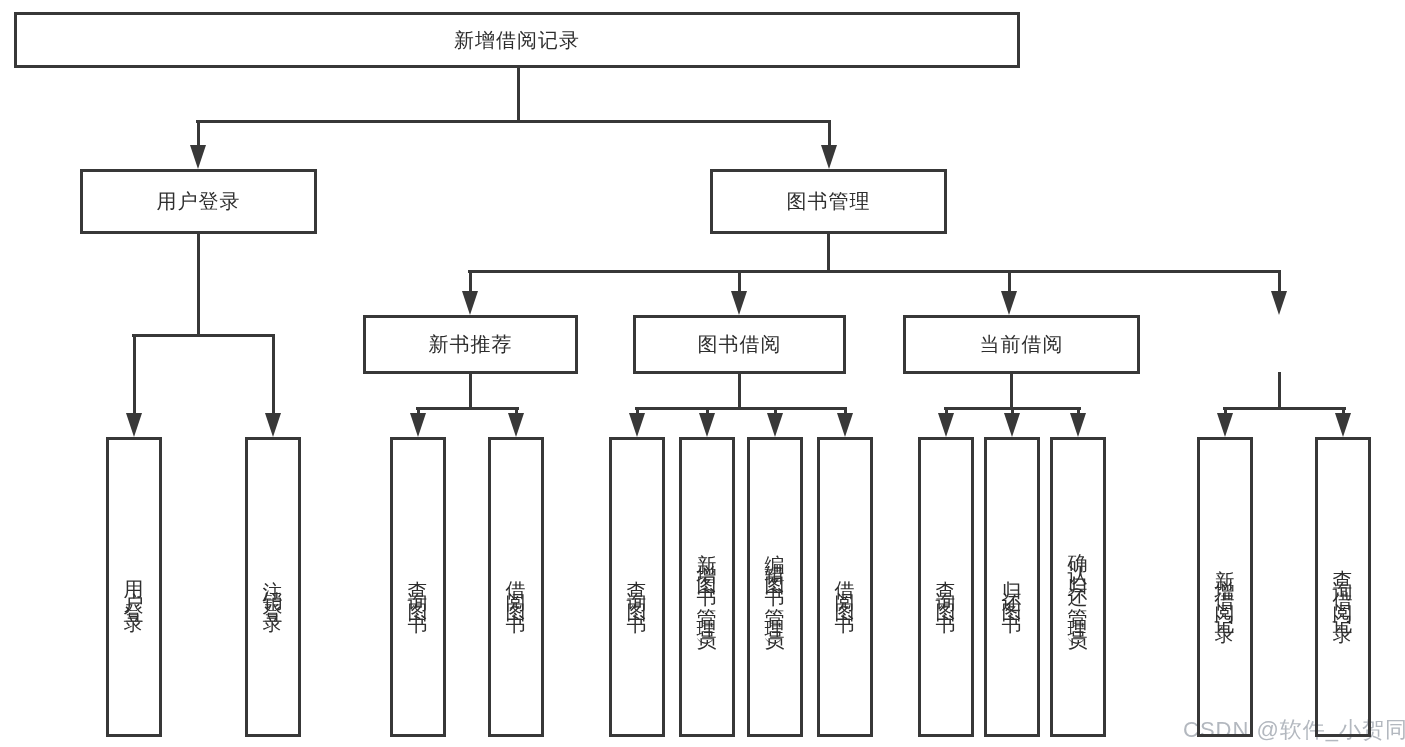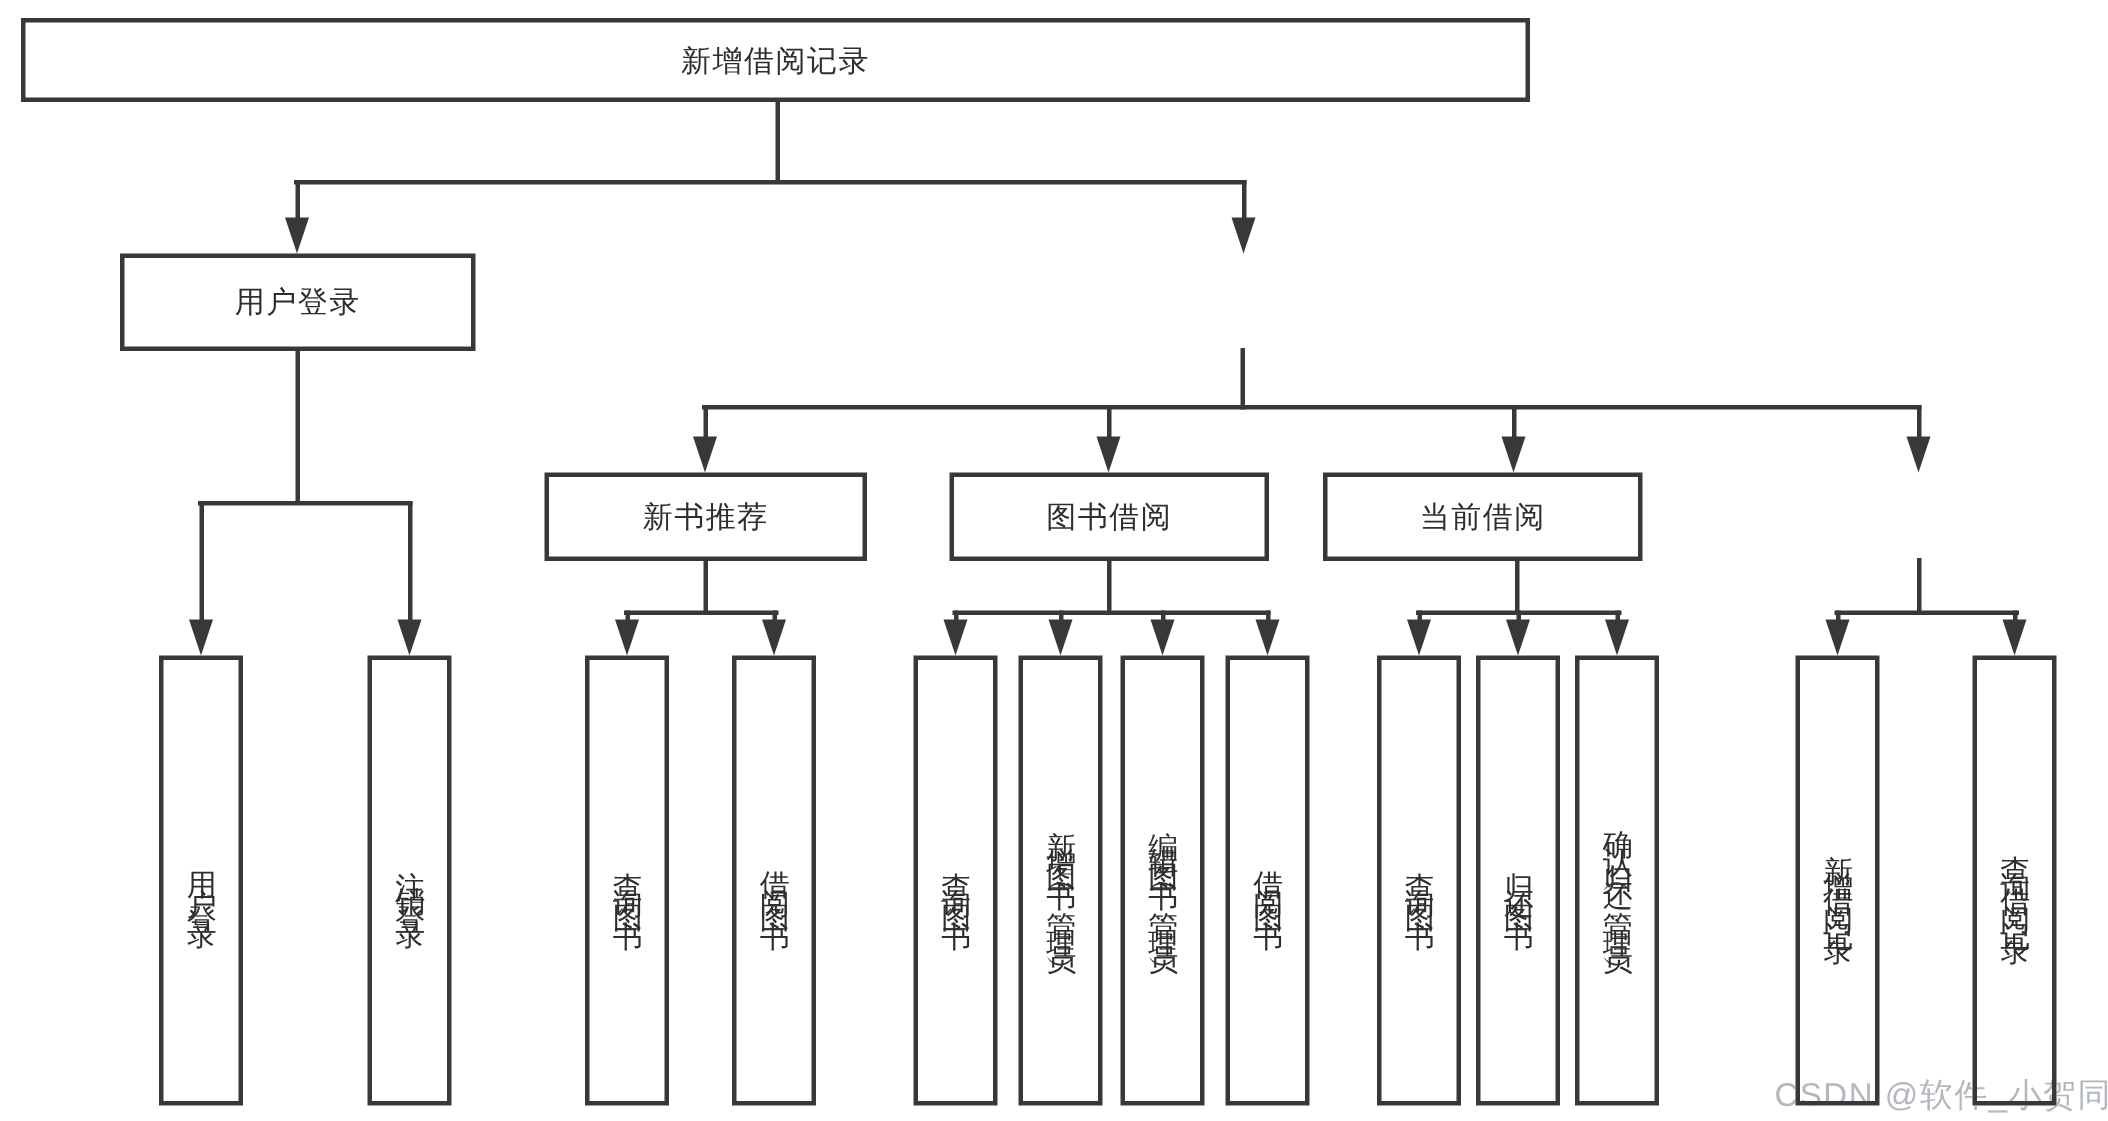--- a/index.html
+++ b/index.html
@@ -65,20 +65,23 @@
   <div class="vl" style="left:517px;top:66px;height:56px"></div>
   <div class="hl" style="left:196px;top:120px;width:635px"></div>
   <div class="vl" style="left:197px;top:120px;height:28px"></div>
   <div class="ar" style="left:190px;top:145px"></div>
   <div class="vl" style="left:828px;top:120px;height:28px"></div>
   <div class="ar" style="left:821px;top:145px"></div>
 
   <div class="node" style="left:80px;top:169px;width:237px;height:65px">
     <span>用户登录</span>
   </div>
+  <div class="node" style="left:710px;top:169px;width:237px;height:65px">
+    <span>图书管理</span>
+  </div>
 
   <div class="vl" style="left:197px;top:232px;height:104px"></div>
   <div class="hl" style="left:132px;top:334px;width:143px"></div>
   <div class="vl" style="left:133px;top:334px;height:82px"></div>
   <div class="ar" style="left:126px;top:413px"></div>
   <div class="vl" style="left:272px;top:334px;height:82px"></div>
   <div class="ar" style="left:265px;top:413px"></div>
 
   <div class="vl" style="left:827px;top:232px;height:41px"></div>
   <div class="hl" style="left:468px;top:270px;width:813px"></div>
@@ -90,21 +93,21 @@
   <div class="ar" style="left:1001px;top:291px"></div>
   <div class="vl" style="left:1278px;top:270px;height:23px"></div>
   <div class="ar" style="left:1271px;top:291px"></div>
 
   <div class="node" style="left:633px;top:315px;width:213px;height:59px">
     <span>图书借阅</span>
   </div>
   <div class="node" style="left:363px;top:315px;width:215px;height:59px">
     <span>新书推荐</span>
   </div>
-  <div class="node" style="left:882px;top:315px;width:213px;height:59px">
+  <div class="node" style="left:903px;top:315px;width:237px;height:59px">
     <span>当前借阅</span>
   </div>
 
   <div class="vl" style="left:469px;top:372px;height:37px"></div>
   <div class="hl" style="left:416px;top:407px;width:103px"></div>
   <div class="vl" style="left:417px;top:407px;height:9px"></div>
   <div class="ar" style="left:410px;top:413px"></div>
   <div class="vl" style="left:515px;top:407px;height:9px"></div>
   <div class="ar" style="left:508px;top:413px"></div>
 

